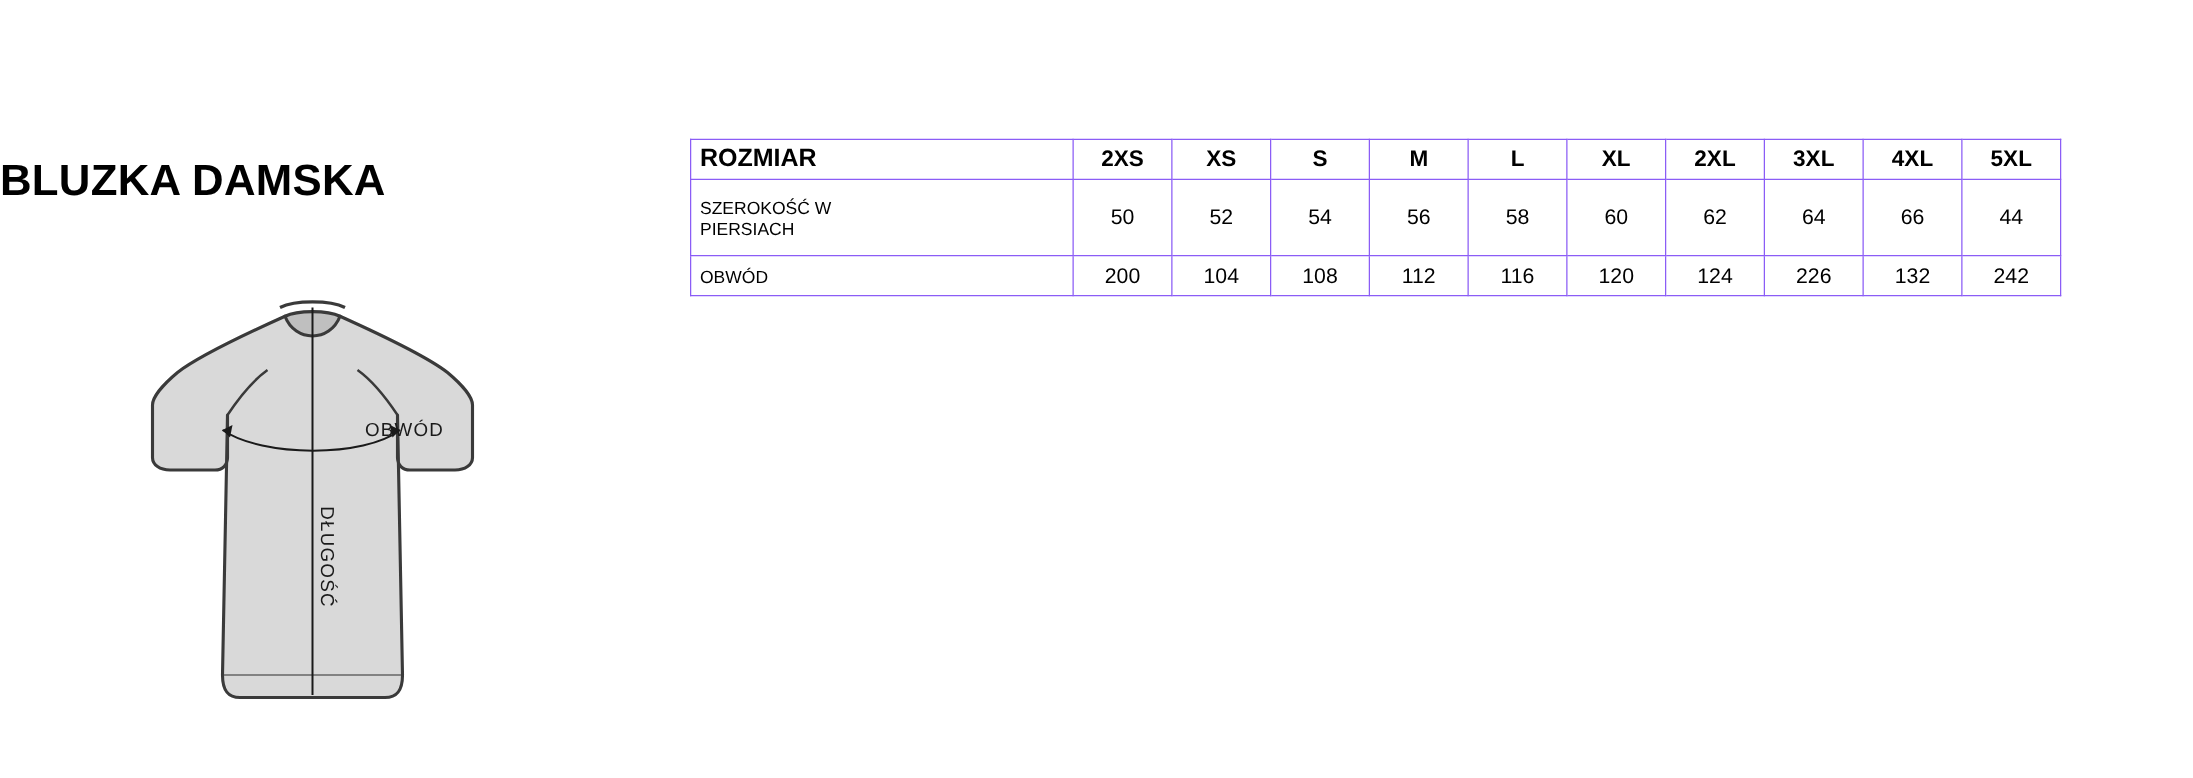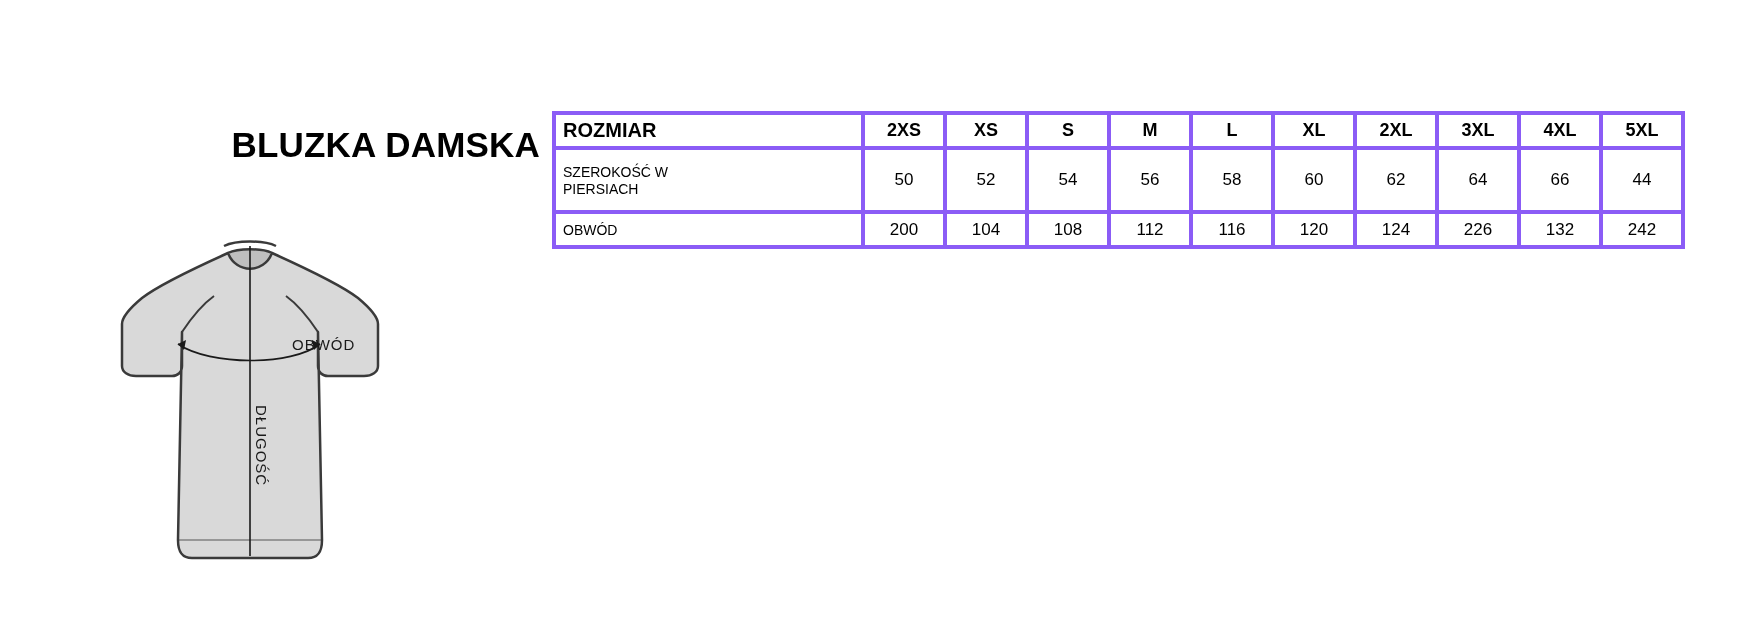--- a/index.html
+++ b/index.html
@@ -23,21 +23,21 @@
     top: 0;
     width: 540px;
     height: 622px;
   }
 
   #product-title {
     position: absolute;
     left: 0;
     top: 120px;
     width: 540px;
-    text-align: right;
+    text-align: left;
     font-size: 35px;
     font-weight: bold;
     line-height: 1.45;
     letter-spacing: 0.2px;
   }
 
   #shirt-figure {
     position: absolute;
     left: 120px;
     top: 240px;
@@ -72,21 +72,21 @@
   #size-table-wrap {
     position: absolute;
     left: 552px;
     top: 111px;
   }
   table#size-table {
     border-collapse: collapse;
     table-layout: fixed;
   }
   table#size-table td, table#size-table th {
-    border: 4px solid #8b5cf6;
+    border: 1px solid #8b5cf6;
     padding: 0;
     font-family: "Liberation Sans", sans-serif;
     font-weight: normal;
     font-size: 17px;
     text-align: center;
     vertical-align: middle;
     height: 31px;
   }
   table#size-table .rowhead {
     text-align: left;

